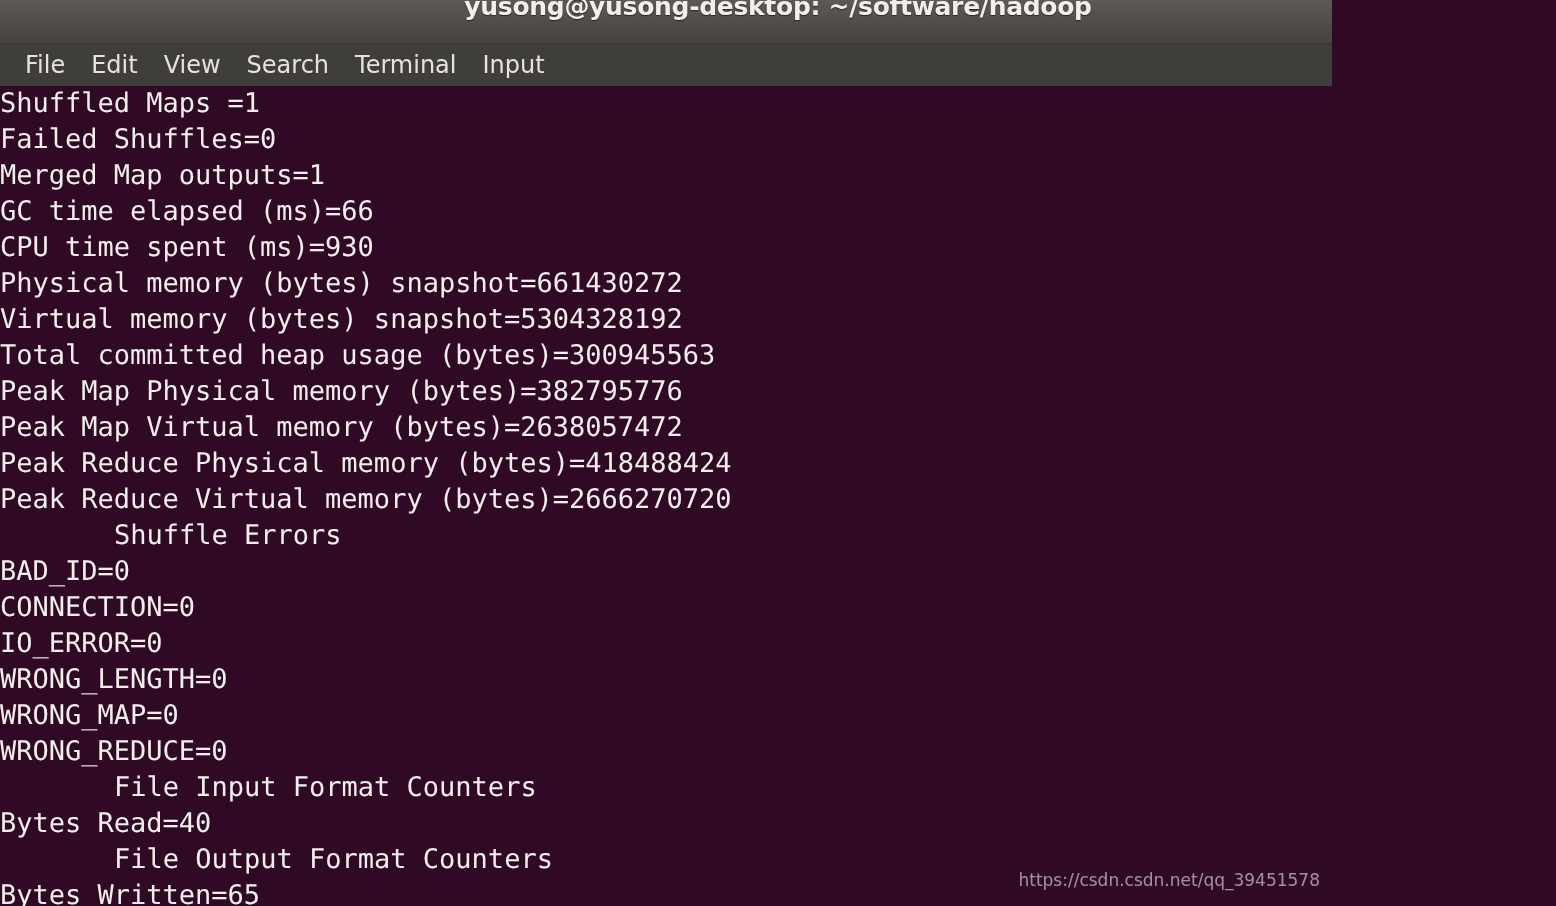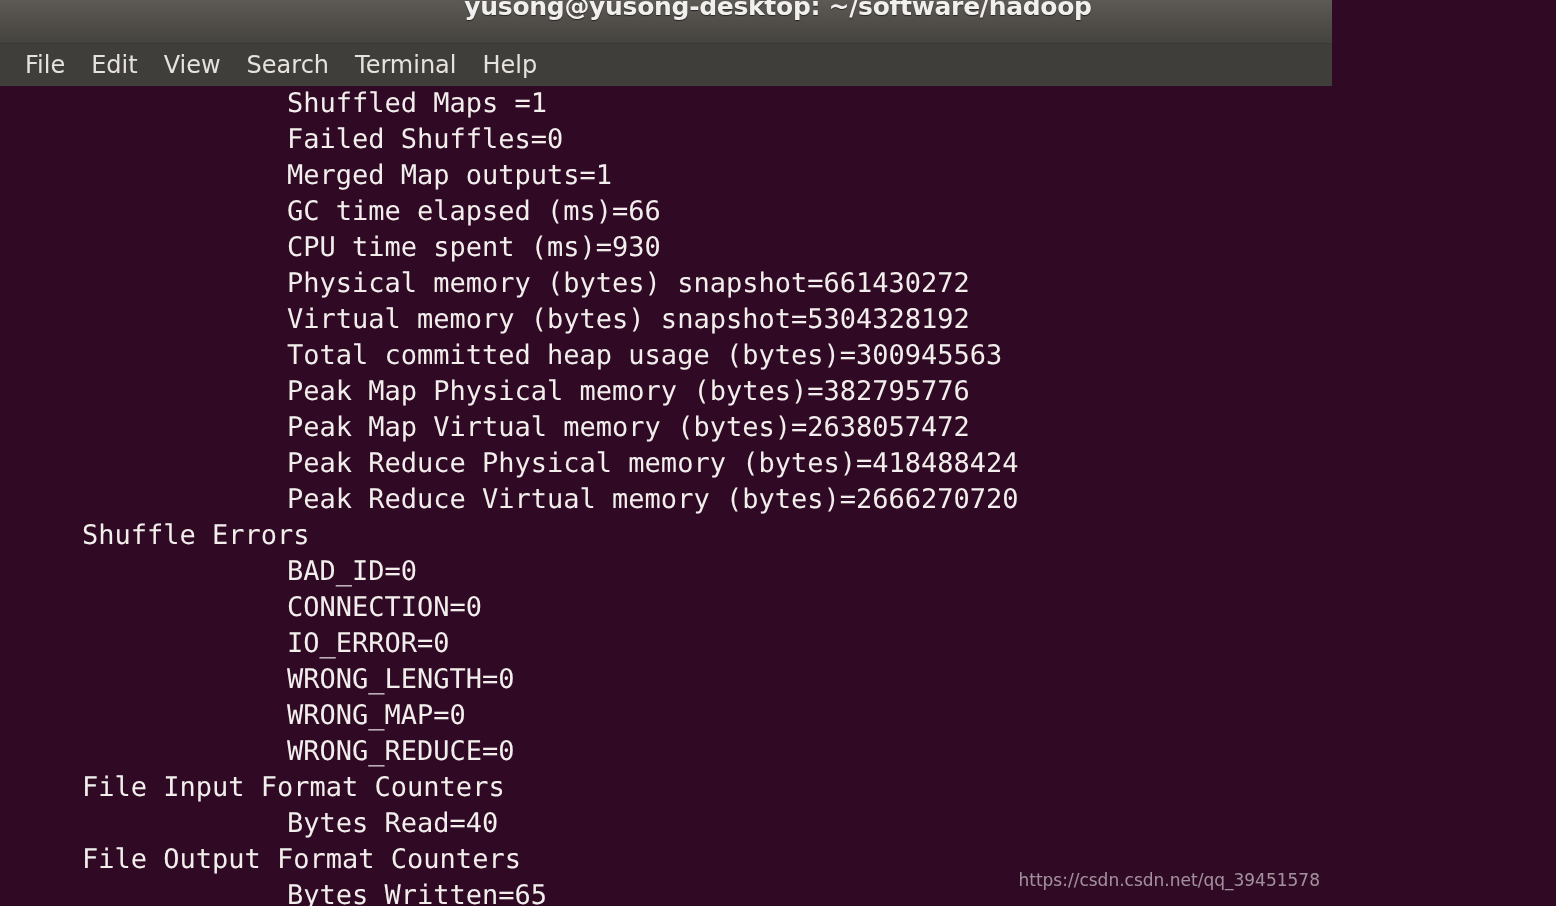--- a/index.html
+++ b/index.html
@@ -99,22 +99,22 @@
     line-height: 36px;
     font-family: "DejaVu Sans Mono", monospace;
     font-size: 27px;
     color: #f1eeec;
     white-space: pre;
     letter-spacing: 0px;
     text-rendering: geometricPrecision;
   }
 
   
-  .indent-1 { padding-left: 82px; }
-  .indent-2 { padding-left: 287px; }
+  .indent-1 { padding-left: 114px; }
+  .indent-2 { }
 
   
   .watermark {
     position: absolute;
     right: 12px;
     bottom: 16px;
     font-family: "DejaVu Sans", sans-serif;
     font-size: 17px;
     color: rgba(232, 228, 232, 0.62);
     white-space: nowrap;
@@ -130,21 +130,21 @@
     <div class="titlebar-title">yusong@yusong-desktop: ~/software/hadoop</div>
   </div>
 
   <div class="menubar">
     <div class="menu-items" id="menu-items">
         <div class="menu-item">File</div>
         <div class="menu-item">Edit</div>
         <div class="menu-item">View</div>
         <div class="menu-item">Search</div>
         <div class="menu-item">Terminal</div>
-        <div class="menu-item">Help</div>
+        <div class="menu-item">Input</div>
       </div>
   </div>
 
   <div class="terminal">
     <div class="term-lines" id="term-lines">
         <div class="term-line indent-2">Shuffled Maps =1</div>
         <div class="term-line indent-2">Failed Shuffles=0</div>
         <div class="term-line indent-2">Merged Map outputs=1</div>
         <div class="term-line indent-2">GC time elapsed (ms)=66</div>
         <div class="term-line indent-2">CPU time spent (ms)=930</div>

